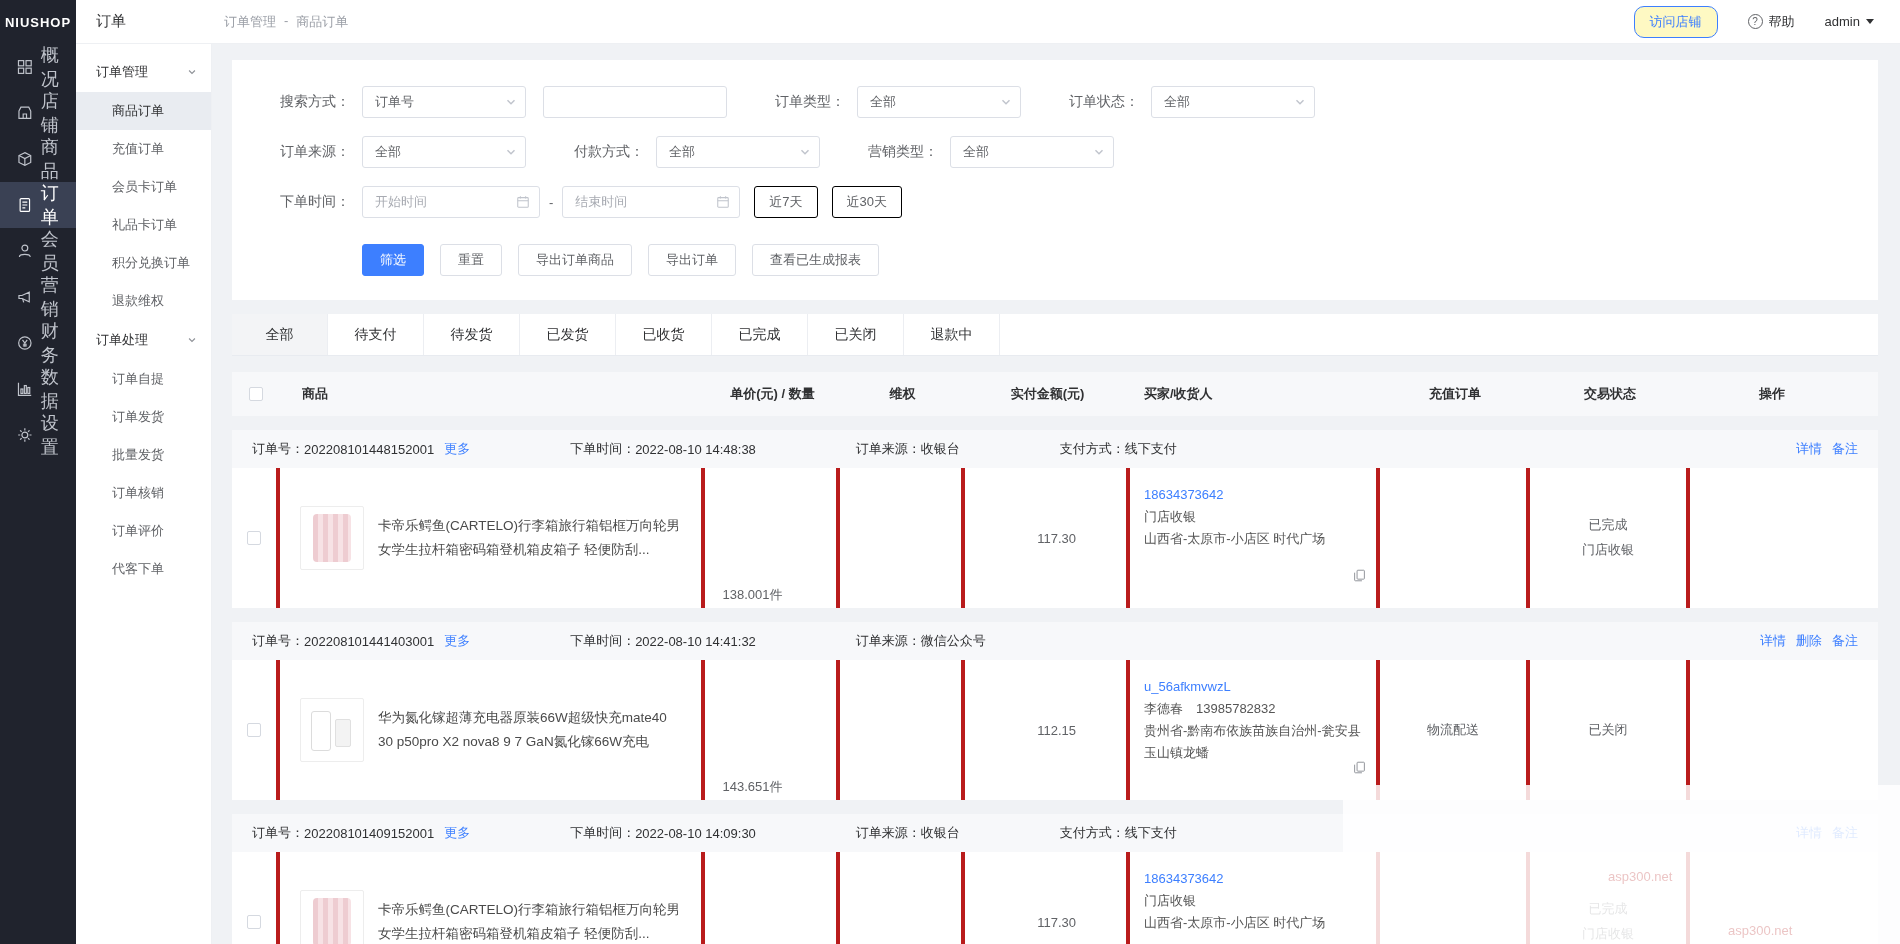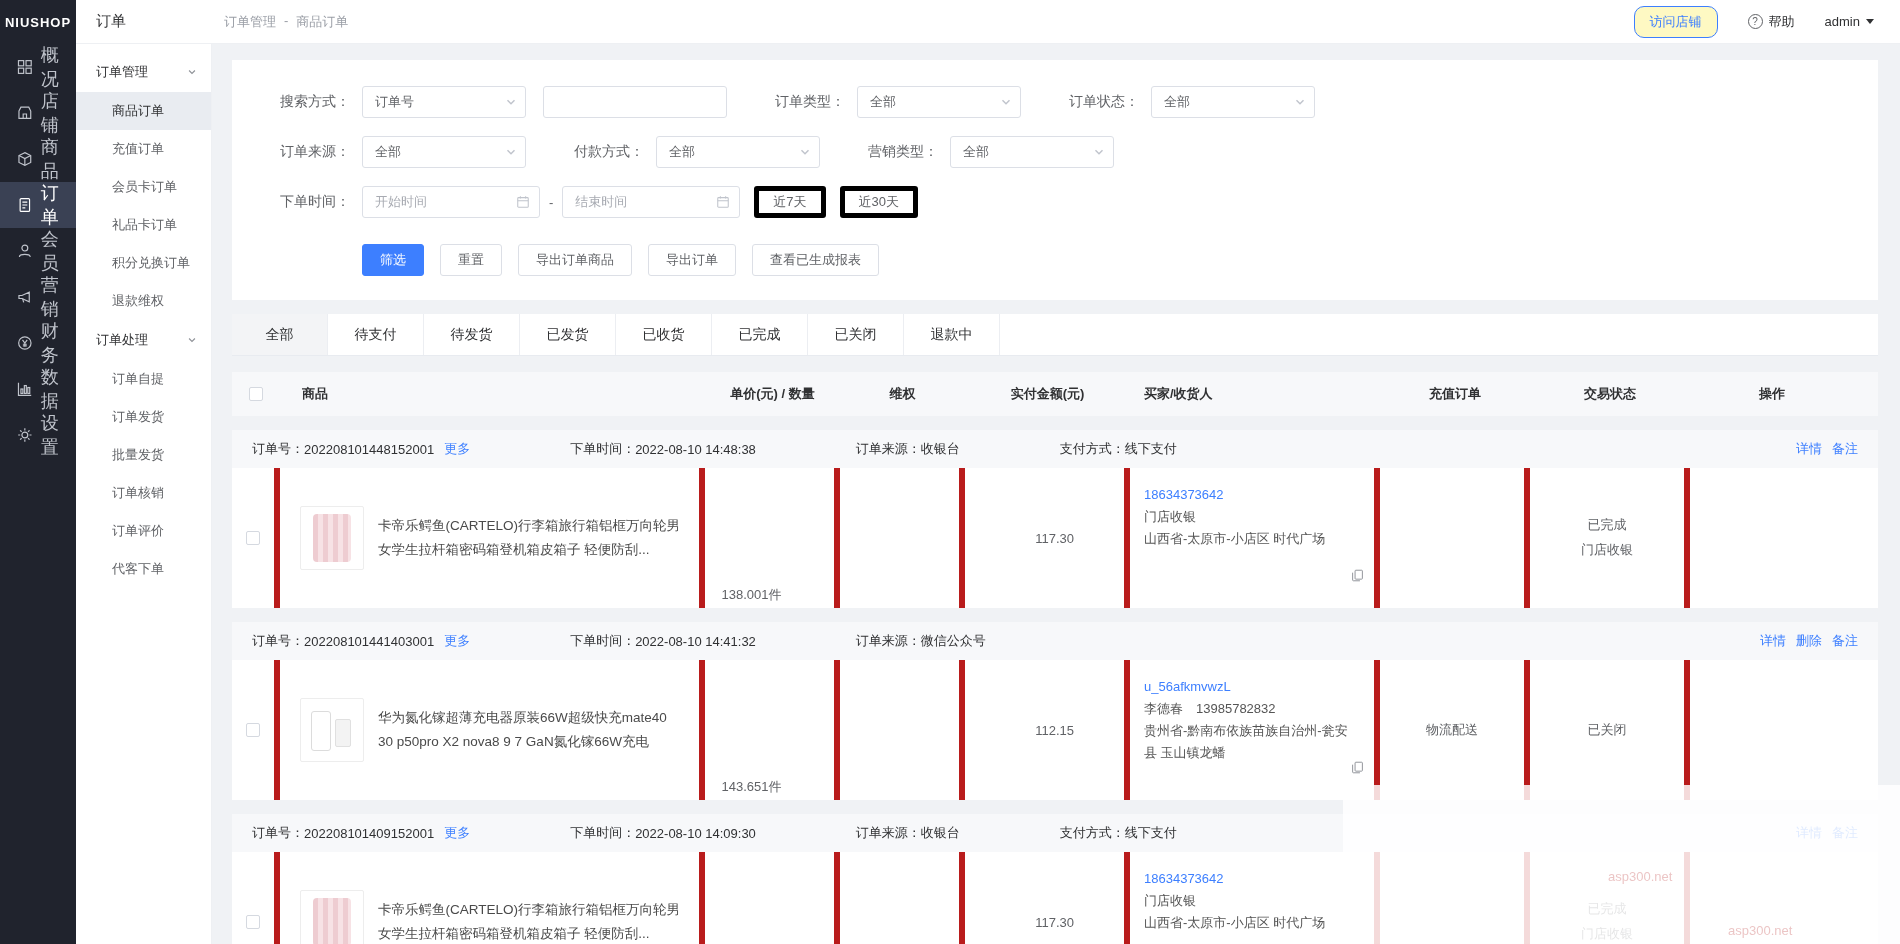--- a/index.html
+++ b/index.html
@@ -44,21 +44,21 @@
   .filter-card { background:#fff; padding:26px 0 24px; }
   .f-row { display:flex; align-items:center; margin-bottom:18px; }
   .f-label { width:130px; padding-right:12px; text-align:right; font-size:14px; color:#606266; flex-shrink:0; }
   .select { height:32px; border:1px solid #dcdfe6; border-radius:3px; background:#fff; display:flex; align-items:center; justify-content:space-between; padding:0 8px 0 12px; font-size:13px; color:#606266; cursor:pointer; }
   .select svg { width:12px; height:12px; stroke:#c0c4cc; fill:none; stroke-width:1.4; }
   .w180 { width:164px; }
   .text-input { height:32px; width:184px; border:1px solid #dcdfe6; border-radius:3px; margin-left:17px; font-size:13px; padding:0 10px; color:#606266; font-family:inherit; }
   .date-box { height:32px; width:178px; border:1px solid #dcdfe6; border-radius:3px; display:flex; align-items:center; justify-content:space-between; padding:0 9px 0 12px; font-size:13px; color:#a8abb2; cursor:pointer; }
   .date-box svg { width:14px; height:14px; stroke:#c0c4cc; fill:none; stroke-width:1.2; }
   .range-sep { margin:0 9px; color:#606266; font-size:13px; }
-  .mini-btn { height:32px; padding:0 14px; border:5px solid #000000; background:#fff; border-radius:3px; font-size:13px; color:#606266; margin-left:14px; cursor:pointer; font-family:inherit; }
+  .mini-btn { height:32px; padding:0 14px; border:1px solid #000000; background:#fff; border-radius:3px; font-size:13px; color:#606266; margin-left:14px; cursor:pointer; font-family:inherit; }
   .btn-row { margin-top:26px; padding-left:130px; display:flex; gap:16px; }
   .btn { height:32px; padding:0 17px; border-radius:3px; font-size:13px; cursor:pointer; border:1px solid #dcdfe6; background:#fff; color:#606266; font-family:inherit; }
   .btn.primary { background:#3d7fff; border-color:#3d7fff; color:#fff; }
 
   
   .tabs { margin-top:14px; background:#fff; display:flex; height:42px; border-bottom:1px solid #e8ebf0; }
   .tab { width:96px; display:flex; align-items:center; justify-content:center; font-size:14px; color:#303133; border-right:1px solid #eceef2; cursor:pointer; }
   .tab.active { background:#f3f4f6; }
 
   
@@ -78,21 +78,21 @@
 
   
   .order { margin-top:14px; background:#fff; }
   .order-head { height:38px; background:#f7f8fa; display:flex; align-items:center; font-size:13px; color:#303133; padding:0 20px;gap:48px; }
   .seg { margin-right:52px; display:flex; align-items:center; white-space:nowrap; }
   .more { color:#3d7fff; margin-left:10px; cursor:pointer; }
   .head-links { margin-left:auto; display:flex; gap:10px; }
   .head-links a { color:#3d7fff; font-size:13px; cursor:pointer; }
 
   .order-body { display:flex; align-items:stretch; height:140px; font-size:13px; color:#555; }
-  .cell { border-right:6px solid #b91c1c; display:flex; align-items:center; justify-content:center; }
+  .cell { border-right:4px solid #b91c1c; display:flex; align-items:center; justify-content:center; }
   .cell:last-child { border-right:none; }
   .cell.c-product { justify-content:flex-start; gap:14px; padding:0 16px 0 20px; }
   .thumb { width:64px; height:64px; border:1px solid #ededed; border-radius:2px; flex-shrink:0; position:relative; background:#fff; overflow:hidden; }
   .thumb-suitcase::before { content:""; position:absolute; left:12px; right:12px; top:7px; bottom:7px; border-radius:4px;
       background:repeating-linear-gradient(90deg,#eeccd1 0 5px,#f7e2e5 5px 10px); }
   .thumb-charger::before { content:""; position:absolute; left:10px; top:12px; width:18px; height:38px; background:#fff; border:1px solid #dcdcdc; border-radius:3px; }
   .thumb-charger::after { content:""; position:absolute; right:12px; top:20px; width:14px; height:26px; background:#f3f3f3; border:1px solid #e0e0e0; border-radius:2px; }
   .p-title { font-size:13.5px; color:#4a4a4a; line-height:1.75; overflow:hidden; display:-webkit-box; -webkit-line-clamp:2; -webkit-box-orient:vertical; }
   .cell.c-price { align-items:flex-end; justify-content:center; padding-right:36px; line-height:1.9; color:#606266; text-align:right; }
   .cell.c-paid { justify-content:flex-end; padding-right:50px; color:#606266; }

